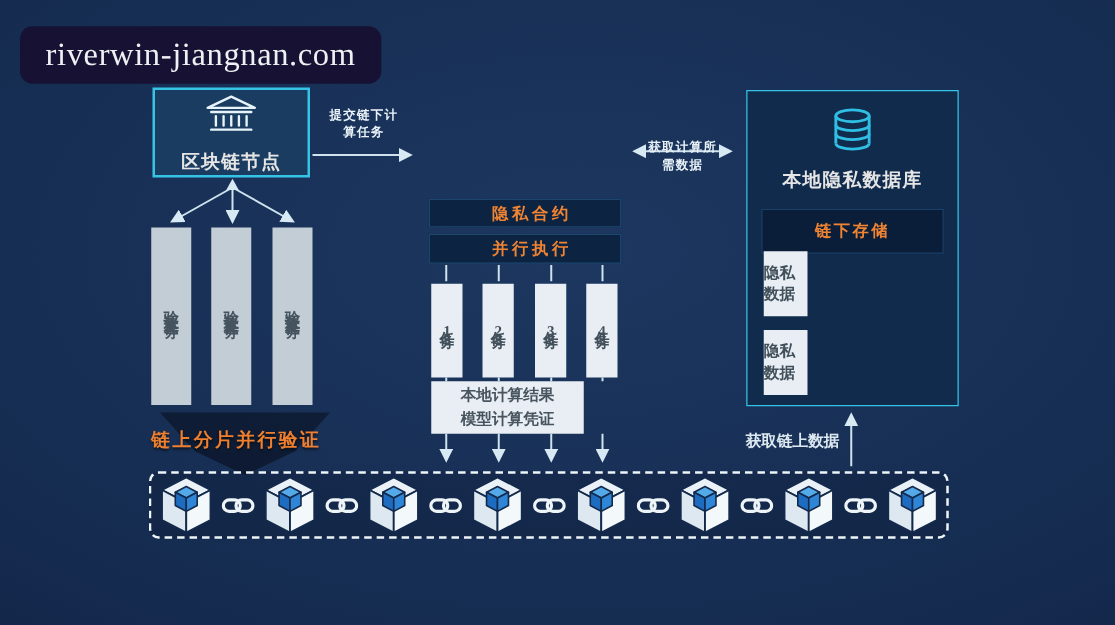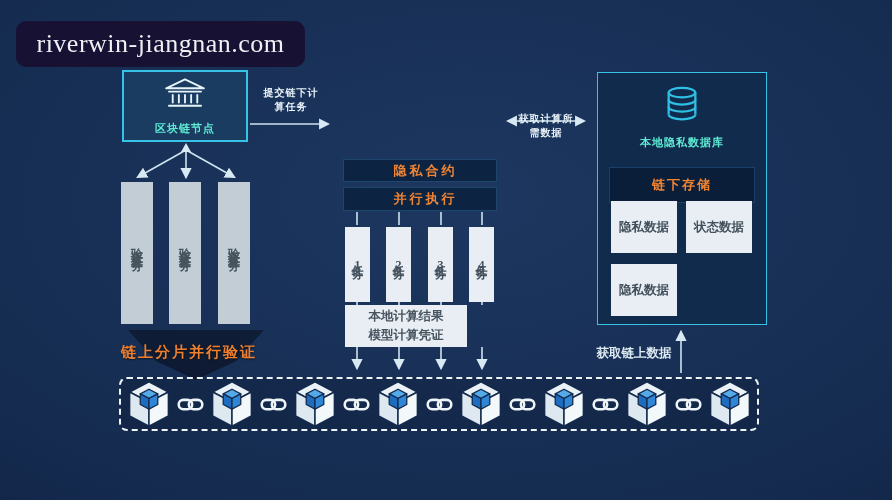--- a/index.html
+++ b/index.html
@@ -11,33 +11,33 @@
   .overlay{position:absolute;inset:0;pointer-events:none;}
   .badge{
     position:absolute;left:16px;top:21px;width:289px;height:46px;border-radius:10px;
     background:#171233;display:flex;align-items:center;justify-content:center;
     color:#eef0f4;font-size:26px;letter-spacing:.5px;
   }
   .nbox{
     position:absolute;box-sizing:border-box;border:2px solid #35c3e6;
     display:flex;flex-direction:column;align-items:center;justify-content:center;gap:7px;
   }
-  .nbox .nlabel{color:#5eead4;font-size:11px;font-weight:bold;letter-spacing:1px;}
+  .nbox .nlabel{color:#e5e5e5;font-size:15px;font-weight:bold;letter-spacing:1px;}
   .box1{left:122px;top:70px;width:126px;height:72px;background:#1a3c60;}
   .box2{left:342px;top:69px;width:156px;height:74px;background:#153254;}
   .box3{left:597px;top:72px;width:170px;height:253px;background:#112b4d;border-width:1.5px;display:block;}
   .box3 .dbicon{position:absolute;left:0;right:0;top:12px;display:flex;justify-content:center;}
   .box3 .nlabel{position:absolute;left:0;right:0;top:62px;text-align:center;}
   .offchain{
     position:absolute;left:11px;top:94px;width:146px;height:36px;box-sizing:border-box;
     background:#0a1e3a;border:1px solid #1b3f66;display:flex;align-items:center;justify-content:center;
     color:#f08433;font-size:13px;font-weight:bold;letter-spacing:2px;
   }
   .cell{
-    position:absolute;width:66px;height:52px;background:#e8eef3;
+    position:absolute;width:35px;height:52px;background:#e8eef3;
     display:flex;align-items:center;justify-content:center;
     color:#42505c;font-size:12.5px;font-weight:bold;
   }
   .al{position:absolute;text-align:center;font-size:10px;color:#e8f2f8;font-weight:600;line-height:1.4;letter-spacing:1px;}
   .al1{left:248px;top:86px;width:86px;}
   .al2{left:500px;top:84px;width:92px;margin-top:28px;}
   .vbar{
     position:absolute;top:182px;width:32px;height:142px;background:#c3cdd5;
     display:flex;align-items:center;justify-content:center;
   }
@@ -152,21 +152,20 @@
         <path d="M8,8 L8,31"></path>
           <path d="M36,8 L36,31"></path>
         <path d="M8,15.5 A14,5 0 0 0 36,15.5"></path>
         <path d="M8,23 A14,5 0 0 0 36,23"></path>
         <path d="M8,31 A14,5 0 0 0 36,31"></path>
       </svg>
     </span>
     <span class="nlabel">本地隐私数据库</span>
     <div class="offchain">链下存储</div>
     <div class="cell" style="left:13px;top:128px">隐私数据</div>
-    <div class="cell" style="left:88px;top:128px">状态数据</div>
     <div class="cell" style="left:13px;top:191px">隐私数据</div>
   </div>
 
   <div class="vbar" style="left:121px">
     <span>验证运算任务1</span>
   </div>
   <div class="vbar" style="left:169px">
     <span>验证运算任务2</span>
   </div>
   <div class="vbar" style="left:218px">

